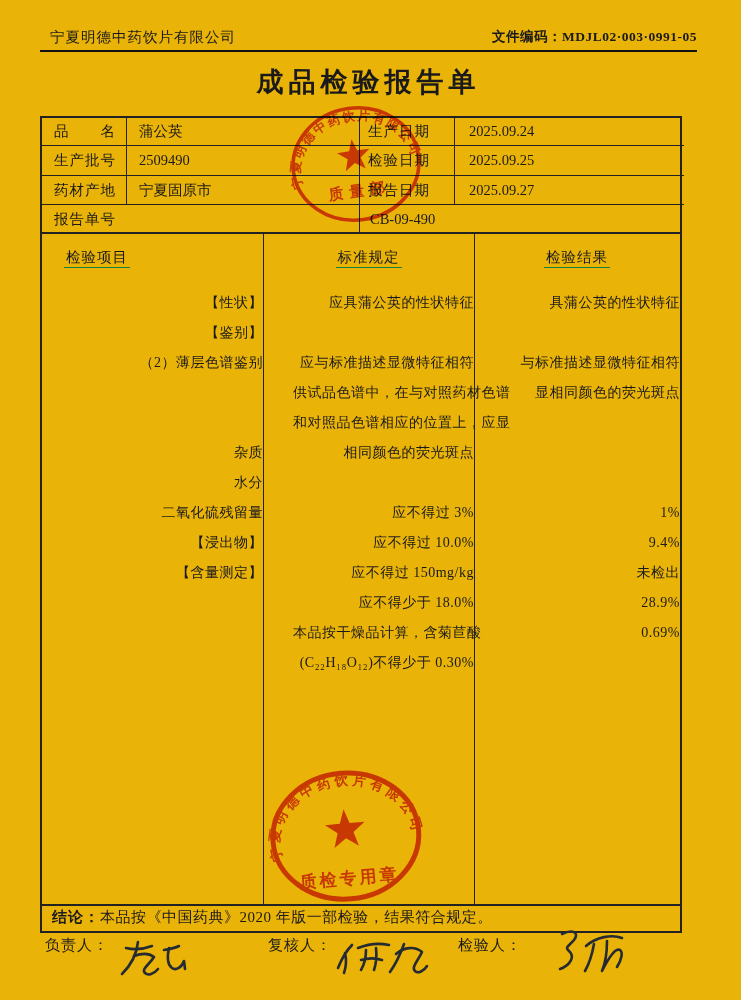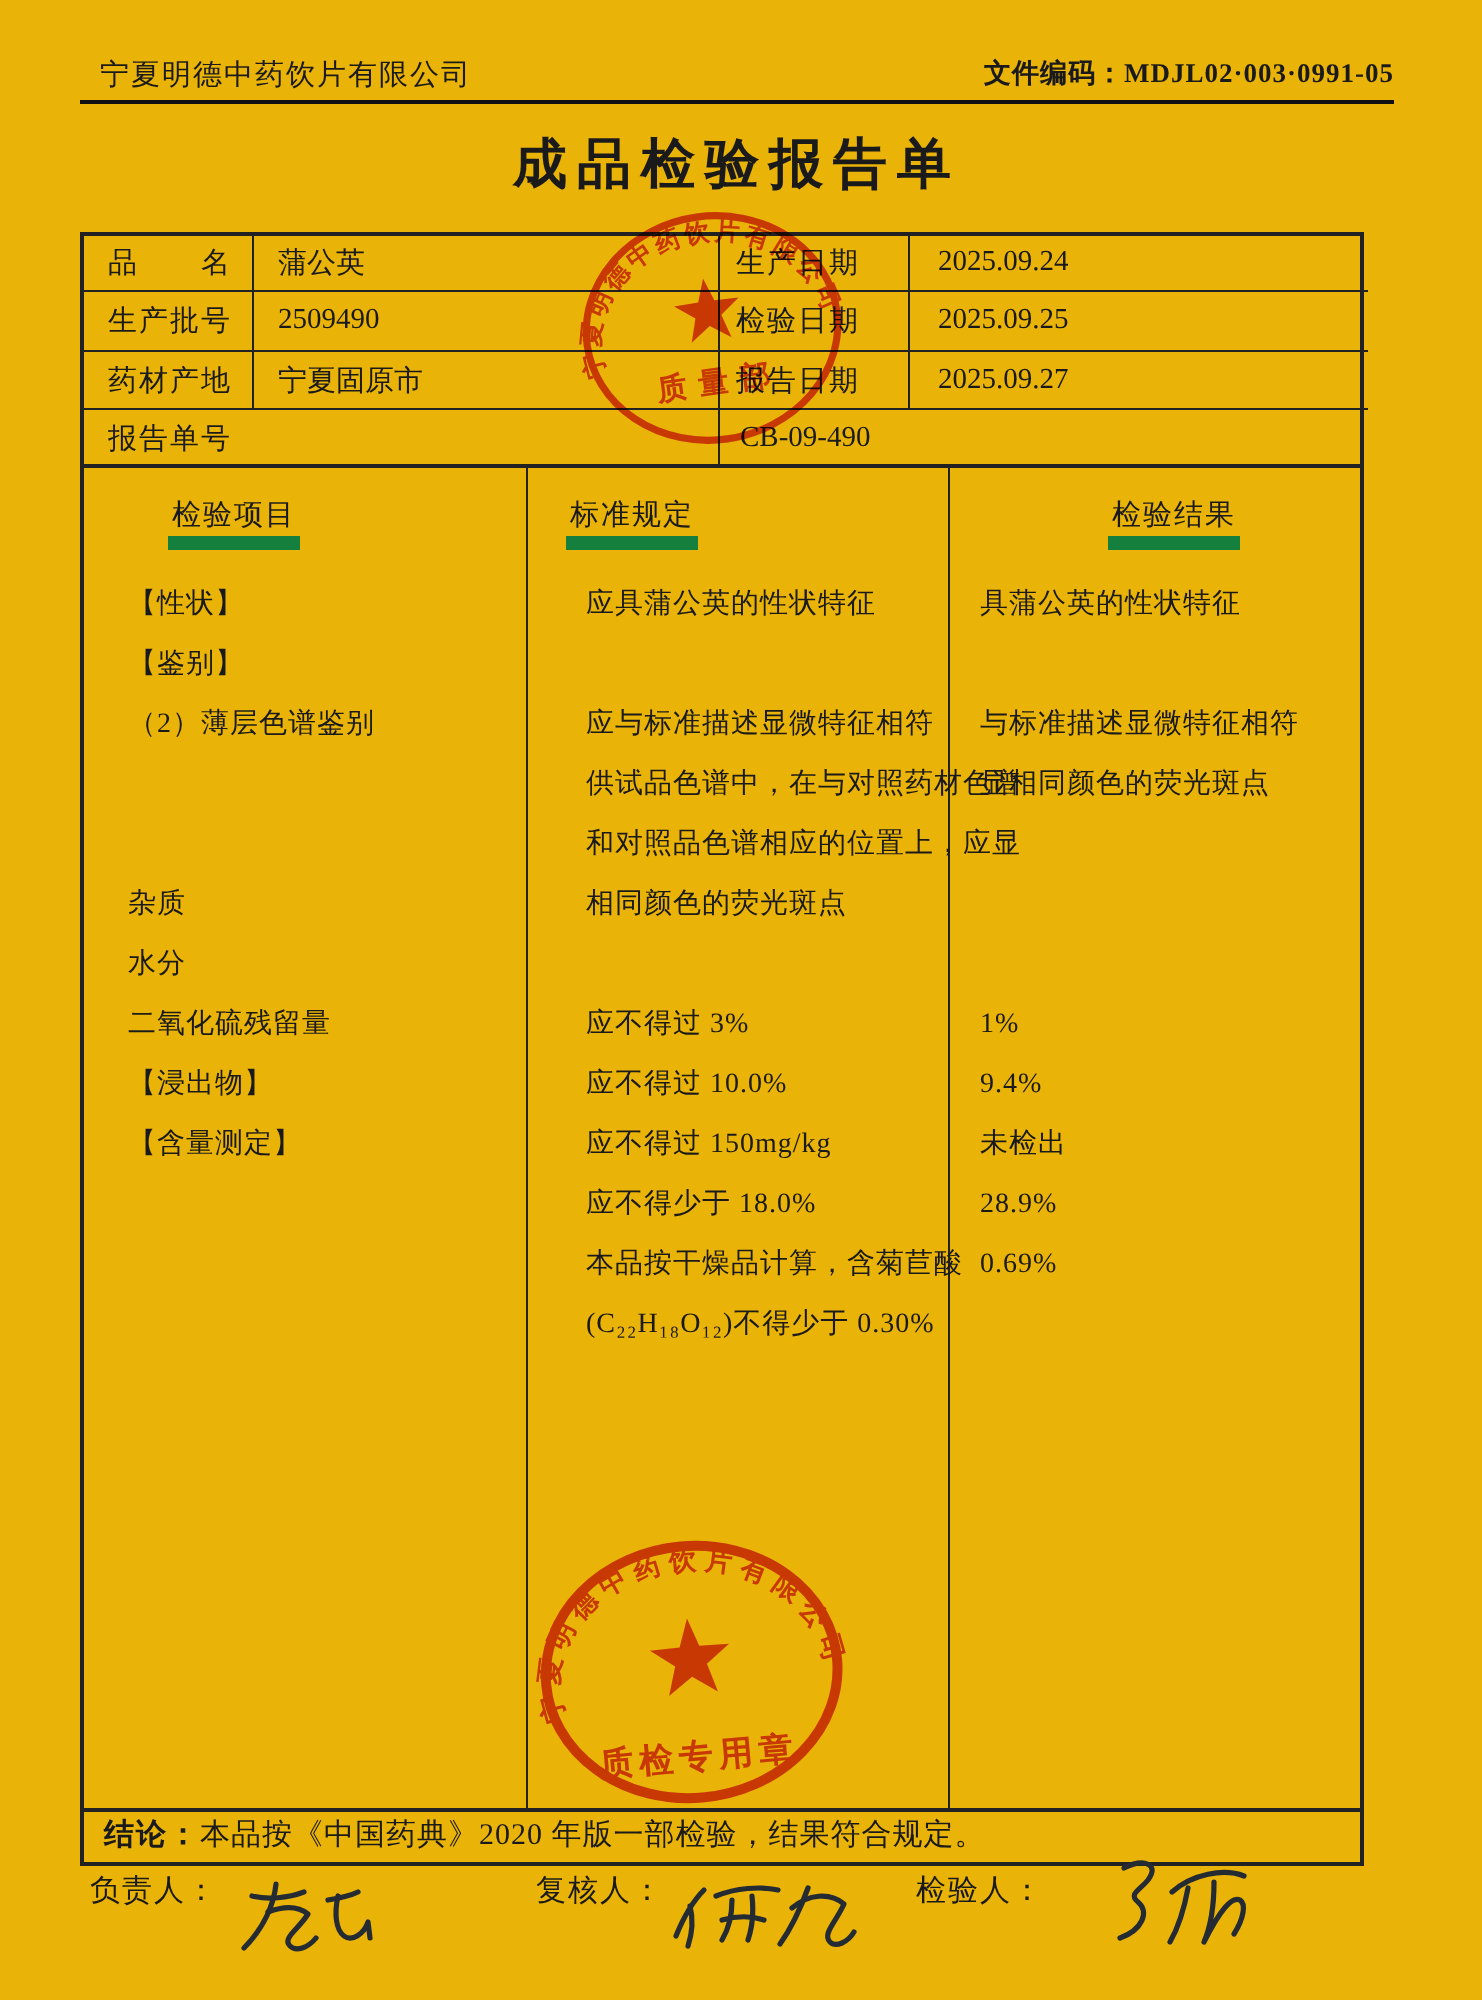--- a/index.html
+++ b/index.html
@@ -31,28 +31,28 @@
   .cell.lab2{padding-left:8px;letter-spacing:1px;}
   .cell.lab{letter-spacing:1px;}
   
   .main-table{
     left:40px;top:232px;width:642px;height:674px;box-sizing:border-box;
     border:2px solid #222;font-size:14px;
   }
   .vline{position:absolute;top:0;bottom:0;width:1px;background:#222;}
   .v1{left:221px;} .v2{left:432px;}
   .th{position:absolute;top:14px;font-size:14.5px;letter-spacing:1px;}
-  .th span{border-bottom:7px solid #15803d;padding:0 2px 2px 2px;margin-left:20px;}
-  .th1{left:22px;} .th2{left:221px;width:211px;} .th3{left:432px;width:206px;text-align:center;}
+  .th span{border-bottom:1px solid #15803d;padding:0 2px 2px 2px;}
+  .th1{left:22px;} .th2{left:221px;width:211px;text-align:center;} .th3{left:432px;width:206px;text-align:center;}
   .tcol{position:absolute;top:54px;}
   .tcol1{left:0;width:221px;padding-left:22px;}
   .tcol2{left:221px;width:211px;padding-left:30px;}
   .tcol3{left:432px;width:206px;padding-left:16px;}
   .tcol{box-sizing:border-box;}
-  .tline{height:30px;line-height:30px;white-space:nowrap;letter-spacing:.5px;}
+  .tline{height:30px;line-height:30px;white-space:nowrap;letter-spacing:.5px;text-align:right;}
   
   .conclusion{
     left:40px;top:904px;width:642px;height:29px;box-sizing:border-box;
     border:2px solid #222;border-top:none;display:flex;align-items:center;
     padding-left:10px;font-size:15px;letter-spacing:.5px;
   }
   .conclusion b{letter-spacing:1px;}
   
   .signrow{left:40px;top:936px;width:660px;height:60px;font-size:15px;}
   .slabel{position:absolute;top:0;letter-spacing:1px;}

